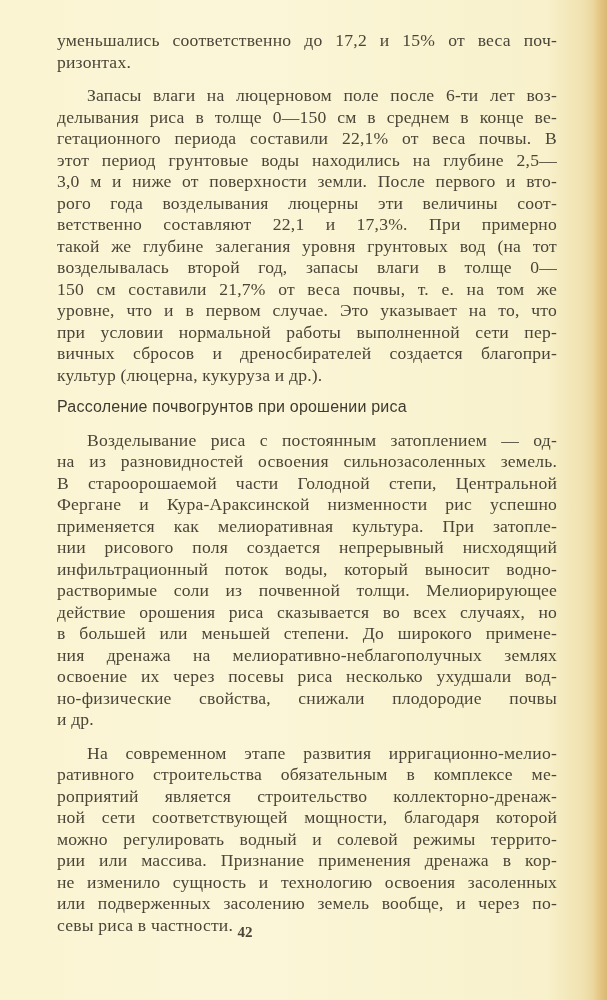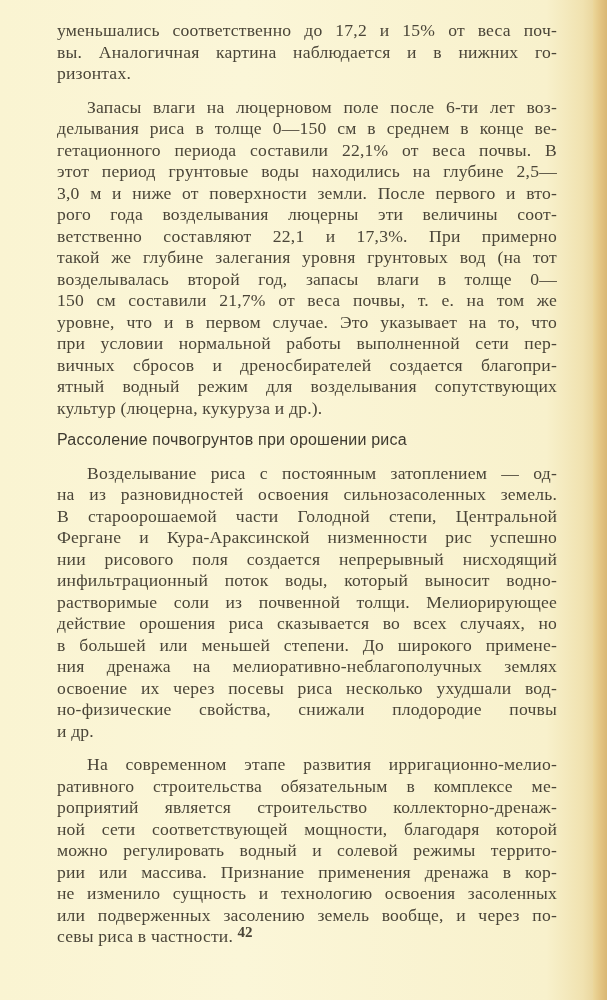--- a/index.html
+++ b/index.html
@@ -12,21 +12,21 @@
   }
   .page {
     position: absolute; left: 0; top: 0; width: 607px; height: 1000px;
     background: linear-gradient(90deg, #faf4d2 0%, #fbf6d8 40%, #f8f1cc 90%, #f0e2b0 96%, #e3c98a 100%);
   }
   .edge {
     position: absolute; right: 0; top: 0; width: 14px; height: 1000px;
     background: linear-gradient(90deg, #ecd79a 0%, #e2c27f 60%, #d9b774 100%);
   }
   .text {
-    position: absolute; left: 57px; top: 20px; width: 500px;
+    position: absolute; left: 57px; top: 30px; width: 500px;
     font-size: 17.6px; line-height: 21.5px;
     letter-spacing: 0.2px;
   }
   .line {
     display: block; white-space: nowrap;
     text-align: justify; text-align-last: justify;
     height: 21.5px;
   }
   .line.last { text-align-last: left; }
   .line.indent { padding-left: 30px; margin-top: 12px; }
@@ -45,49 +45,48 @@
 </head>
 <body>
 
 <div class="page">
   <div class="edge"></div>
 
   <div class="text">
 
     <div>
       <span class="line">уменьшались соответственно до 17,2 и 15% от веса поч-</span>
-      <span class="line">вы. Аналогичная картина наблюдается и в нижних го-</span>
       <span class="line last">ризонтах.</span>
     </div>
 
     <div>
       <span class="line indent">Запасы влаги на люцерновом поле после 6-ти лет воз-</span>
       <span class="line">делывания риса в толще 0—150 см в среднем в конце ве-</span>
       <span class="line">гетационного периода составили 22,1% от веса почвы. В</span>
       <span class="line">этот период грунтовые воды находились на глубине 2,5—</span>
       <span class="line">3,0 м и ниже от поверхности земли. После первого и вто-</span>
       <span class="line">рого года возделывания люцерны эти величины соот-</span>
       <span class="line">ветственно составляют 22,1 и 17,3%. При примерно</span>
       <span class="line">такой же глубине залегания уровня грунтовых вод (на тот</span>
       <span class="line">возделывалась второй год, запасы влаги в толще 0—</span>
       <span class="line">150 см составили 21,7% от веса почвы, т. е. на том же</span>
       <span class="line">уровне, что и в первом случае. Это указывает на то, что</span>
       <span class="line">при условии нормальной работы выполненной сети пер-</span>
       <span class="line">вичных сбросов и дреносбирателей создается благопри-</span>
-      <span class="line">ятный водный режим для возделывания сопутствующих</span>
       <span class="line last">культур (люцерна, кукуруза и др.).</span>
     </div>
 
     <div class="heading">Рассоление почвогрунтов при орошении риса</div>
 
     <div>
       <span class="line indent">Возделывание риса с постоянным затоплением — од-</span>
       <span class="line">на из разновидностей освоения сильнозасоленных земель.</span>
       <span class="line">В староорошаемой части Голодной степи, Центральной</span>
       <span class="line">Фергане и Кура-Араксинской низменности рис успешно</span>
+      <span class="line">применяется как мелиоративная культура. При затопле-</span>
       <span class="line">нии рисового поля создается непрерывный нисходящий</span>
       <span class="line">инфильтрационный поток воды, который выносит водно-</span>
       <span class="line">растворимые соли из почвенной толщи. Мелиорирующее</span>
       <span class="line">действие орошения риса сказывается во всех случаях, но</span>
       <span class="line">в большей или меньшей степени. До широкого примене-</span>
       <span class="line">ния дренажа на мелиоративно-неблагополучных землях</span>
       <span class="line">освоение их через посевы риса несколько ухудшали вод-</span>
       <span class="line">но-физические свойства, снижали плодородие почвы</span>
       <span class="line last">и др.</span>
     </div>

